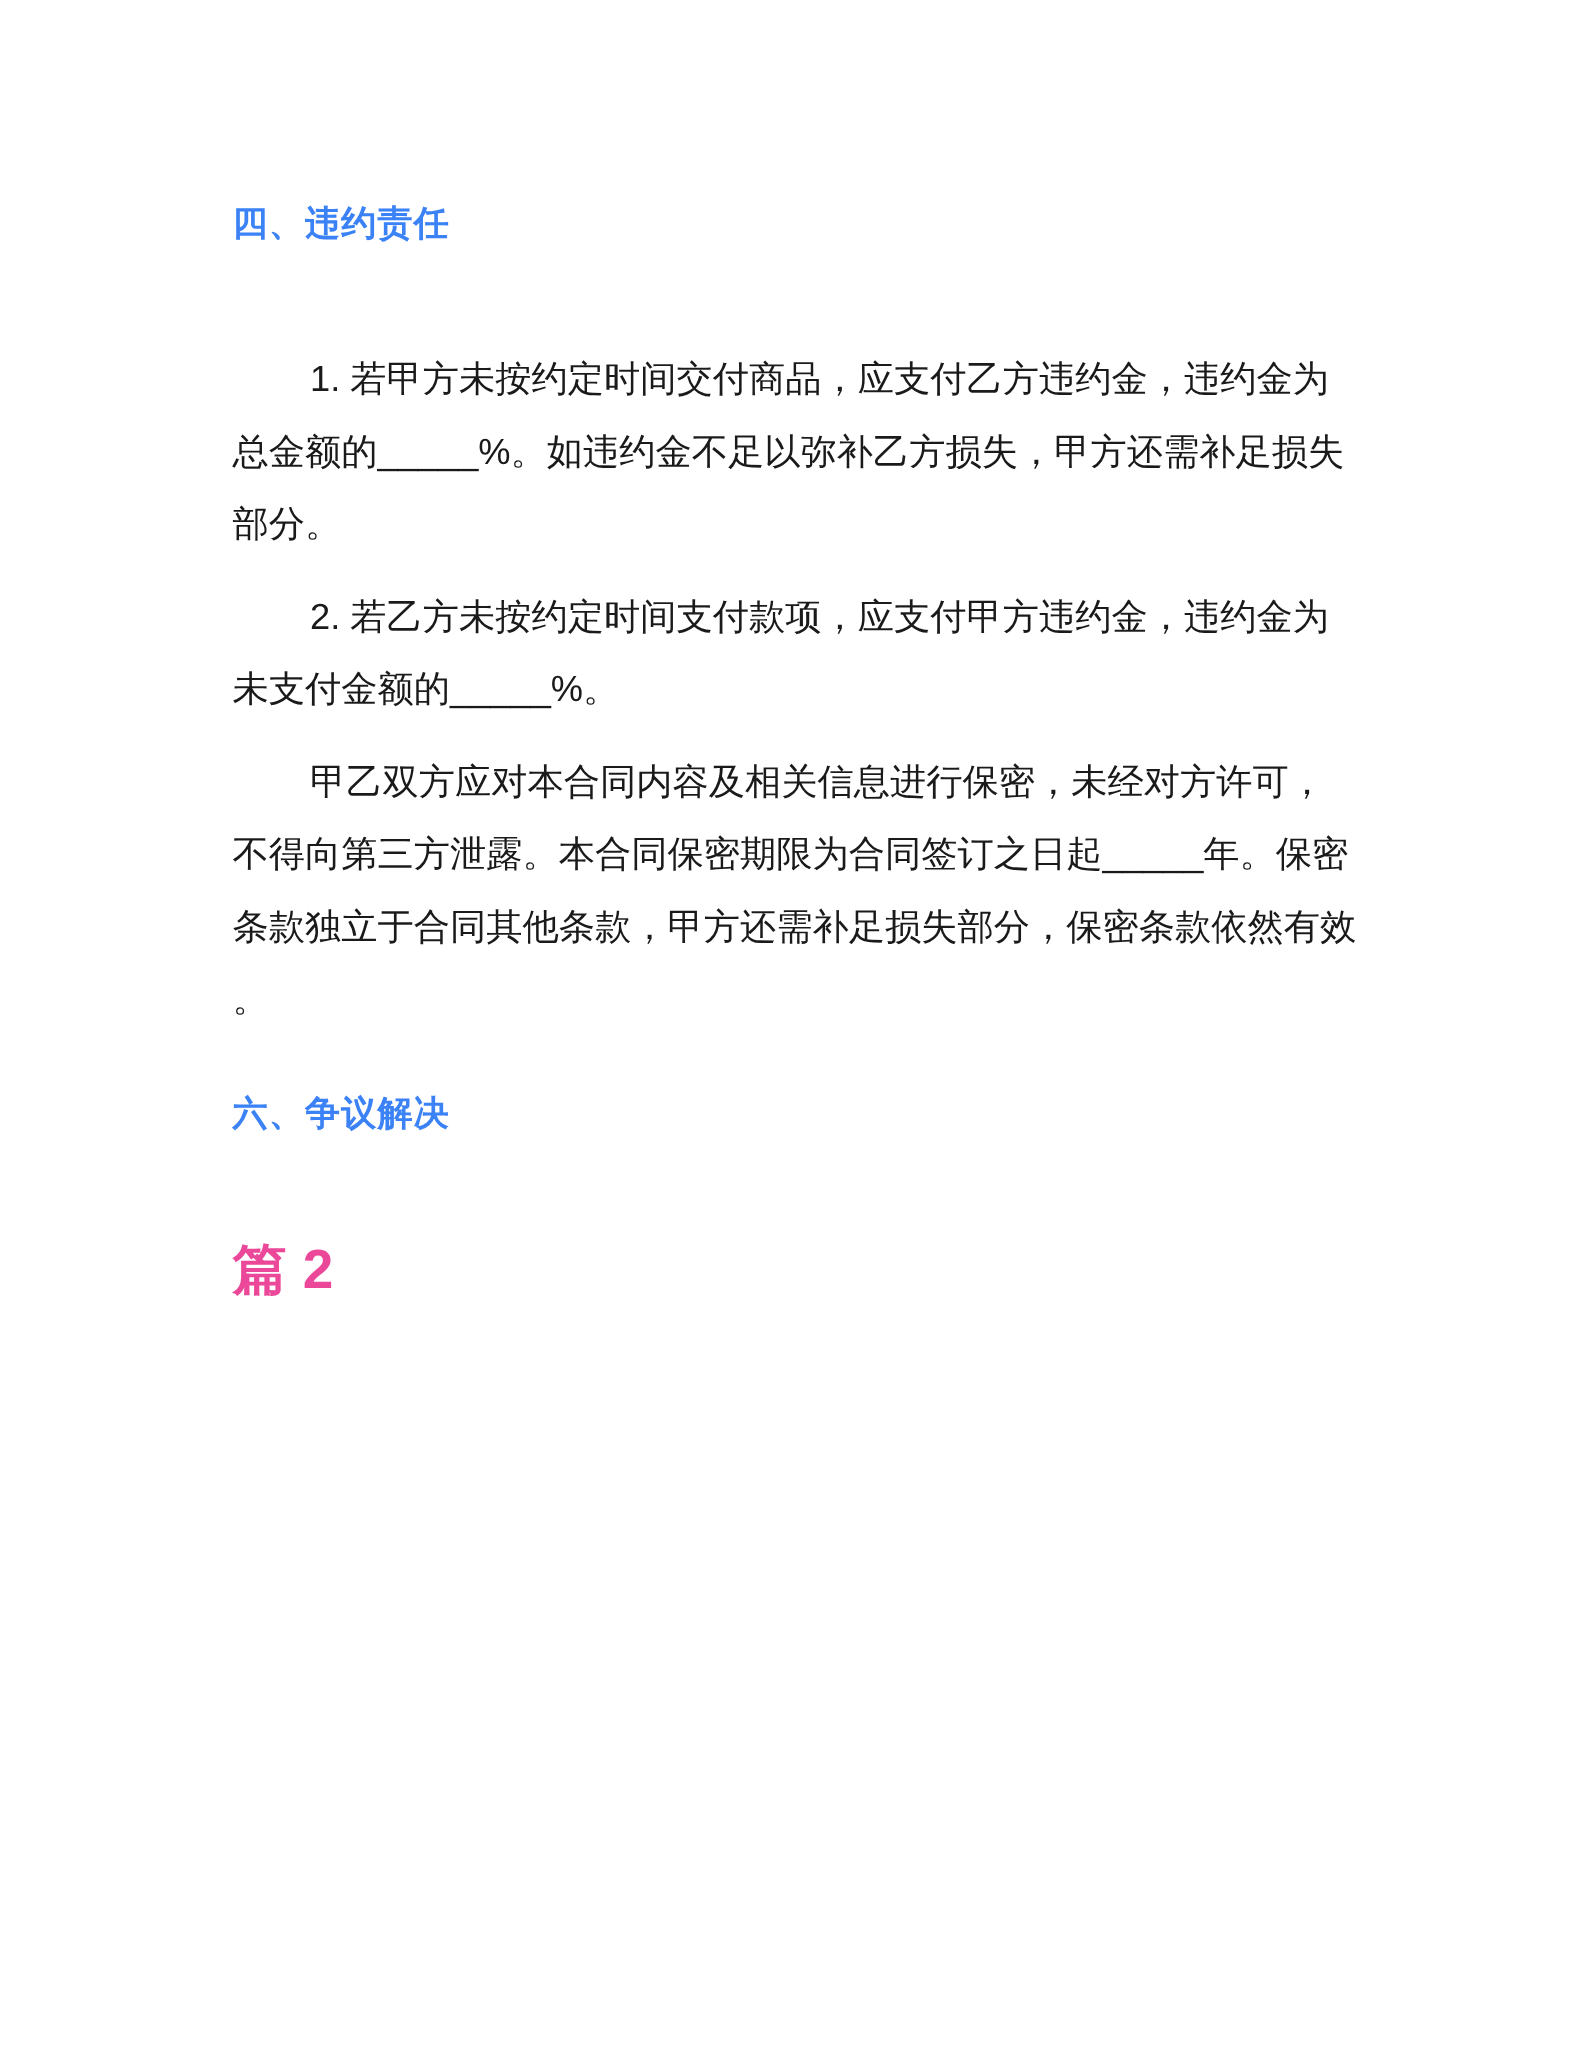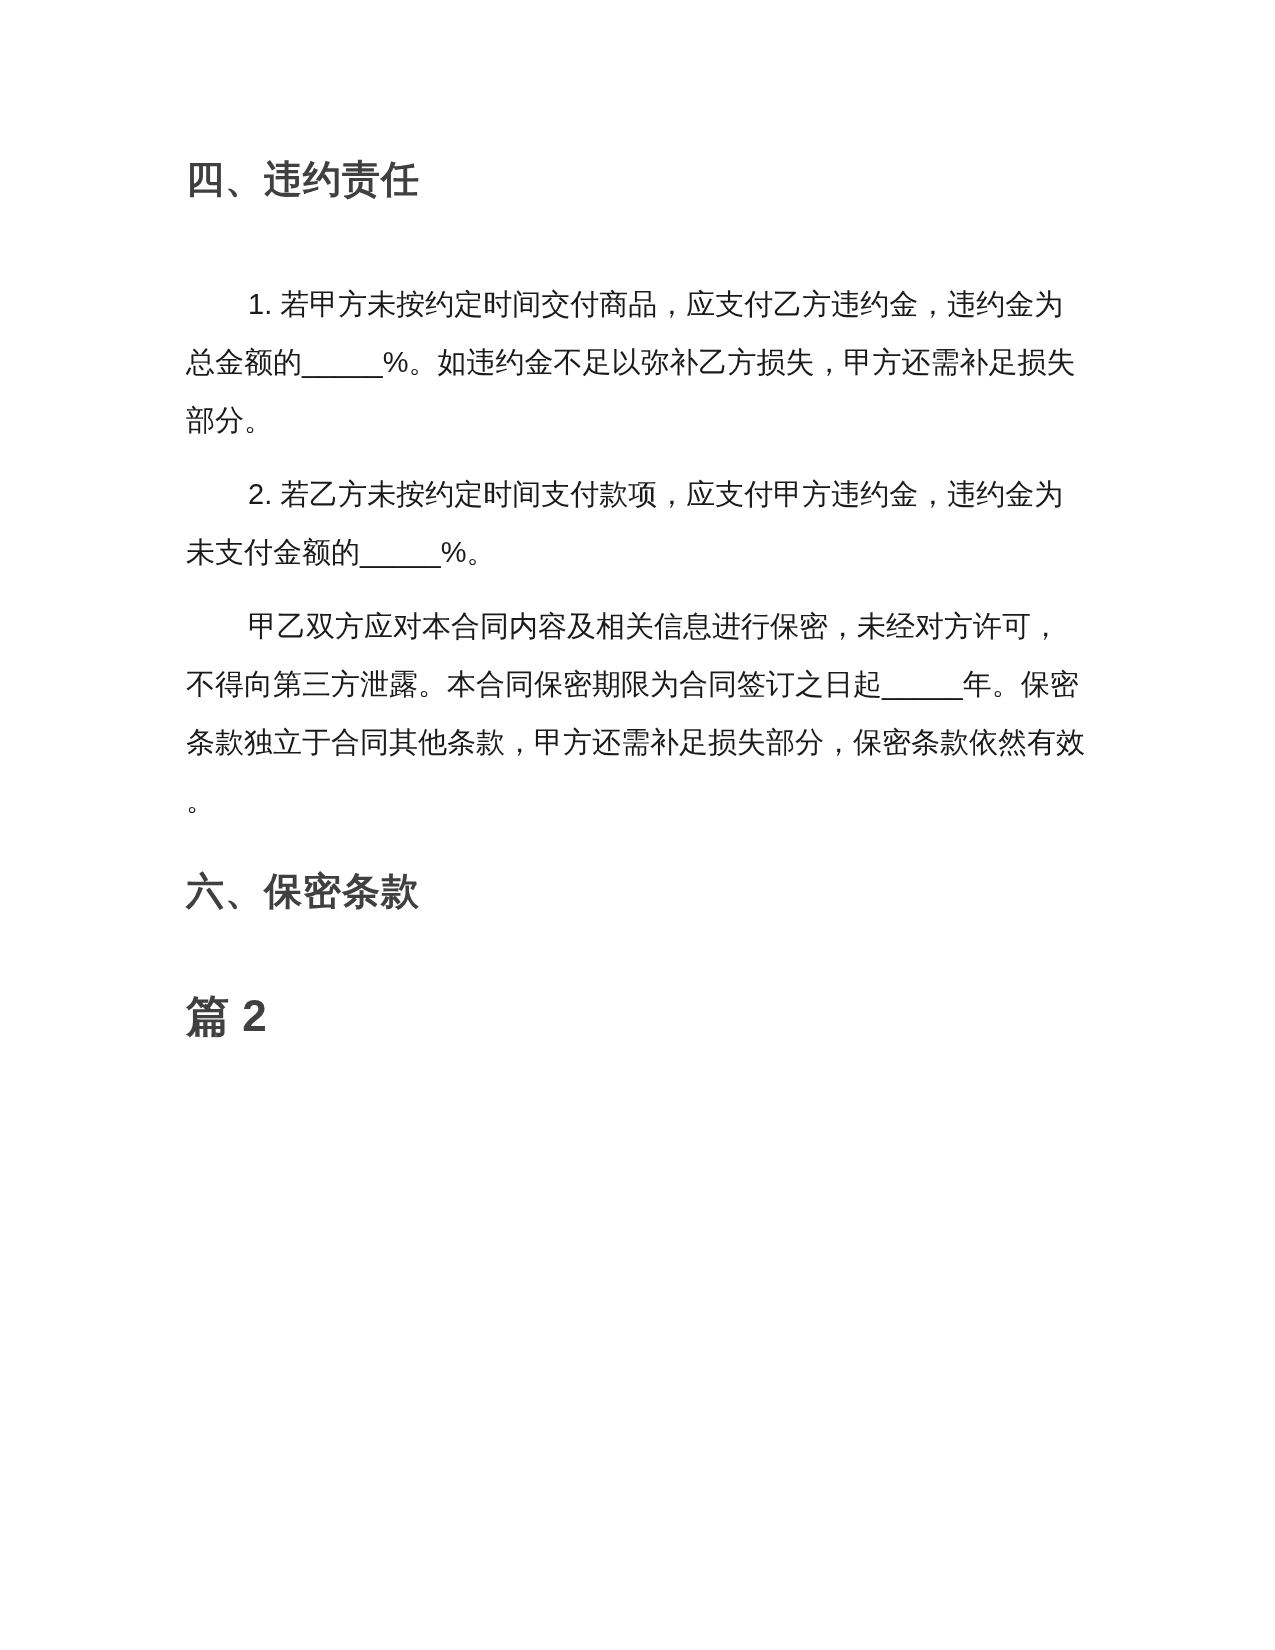--- a/index.html
+++ b/index.html
@@ -22,32 +22,32 @@
     left: 186px;
     top: 0;
     width: 900px;
     padding-top: 155px;
     box-sizing: content-box;
   }
   .content > :first-child {
     margin-top: 0;
   }
   .h-section {
-    font-size: 38px;
+    font-size: 28px;
     line-height: 48px;
     font-weight: 700;
-    color: #404040;
+    color: #3b82f6;
     margin: 38px 0 72px 0;
     letter-spacing: 1px;
   }
   .h-chapter {
     font-size: 44px;
     line-height: 55px;
     font-weight: 700;
-    color: #404040;
+    color: #ec4899;
     margin: 73px 0 72px 0;
   }
   .para {
     font-size: 29px;
     line-height: 58px;
     color: #1a1a1a;
     margin: 16px 0 16px 0;
     text-indent: 62px;
     text-align: left;
     line-break: anywhere;
@@ -63,19 +63,19 @@
     <h3 class="h-section">四、违约责任</h3>
 
     <p class="para">1. 若甲方未按约定时间交付商品，应支付乙方违约金，违约金为总金额的_____%。如违约金不足以弥补乙方损失，甲方还需补足损失部分。</p>
 
     <p class="para">2. 若乙方未按约定时间支付款项，应支付甲方违约金，违约金为未支付金额的_____%。</p>
 
 
 
     <p class="para">甲乙双方应对本合同内容及相关信息进行保密，未经对方许可，不得向第三方泄露。本合同保密期限为合同签订之日起_____年。保密条款独立于合同其他条款，甲方还需补足损失部分，保密条款依然有效。</p>
 
-    <h3 class="h-section">六、保密条款</h3>
+    <h3 class="h-section">六、争议解决</h3>
 
     <h2 class="h-chapter">篇 2</h2>
 
 
   </div>
 </div>
 
 </body></html>

